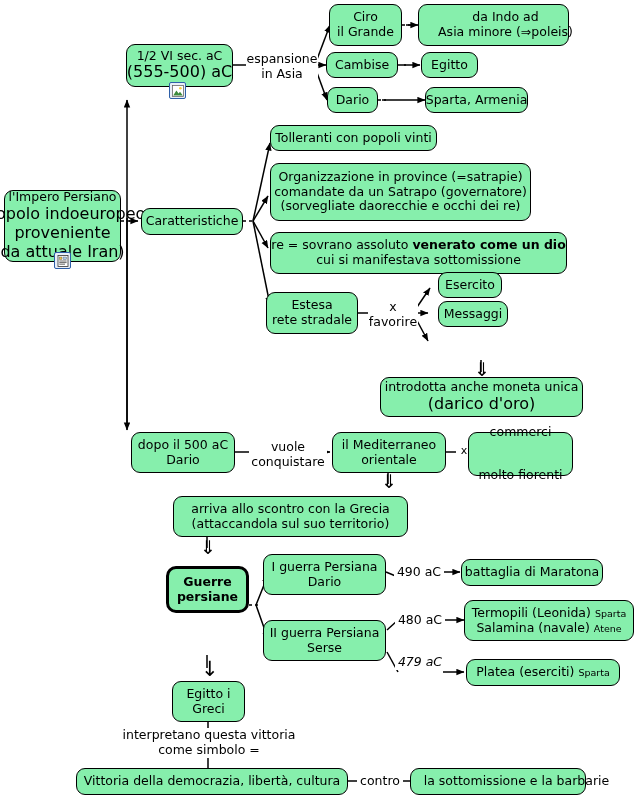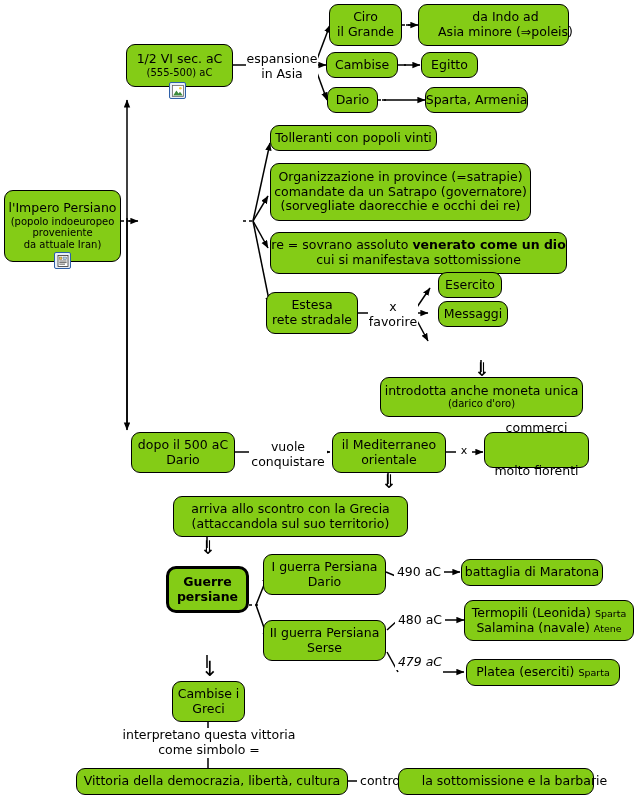--- a/index.html
+++ b/index.html
@@ -6,30 +6,30 @@
   body{
     width:639px;height:796px;position:relative;overflow:hidden;
     font-family:"DejaVu Sans","Liberation Sans",sans-serif;
     color:#000000;
   }
   #canvas{position:absolute;left:0;top:0;width:639px;height:796px;}
   #edges{position:absolute;left:0;top:0;width:639px;height:796px;pointer-events:none;}
 
   .node{
     position:absolute;box-sizing:border-box;
-    border:1.6px solid #000;border-radius:9px;background:#84cc16;
+    border:1.6px solid #000;border-radius:9px;background:#86efac;
     display:flex;flex-direction:column;align-items:center;justify-content:center;
     text-align:center;line-height:1.18;font-size:12.5px;
     padding:3px 7px;
   }
   .node.thick{border-width:3.2px;border-radius:10px;font-weight:bold;}
   .l1{display:block;white-space:nowrap;}
   .l2{display:block;white-space:nowrap;}
   .l3{display:block;white-space:nowrap;}
-  .small{font-size:10px;}
+  .small{font-size:16px;}
   .tiny{font-size:9.5px;}
   .b{font-weight:bold;}
 
   .label{
     position:absolute;box-sizing:border-box;background:#fff;
     text-align:center;line-height:1.18;font-size:12.5px;
     white-space:nowrap;
   }
   .label.xsm{font-size:11px;}
 
@@ -182,20 +182,23 @@
   </div>
 
   <div class="node" style="left:327px;top:87px;width:51px;height:26px;">
     <span class="l1">Dario</span>
   </div>
 
   <div class="node" style="left:425px;top:87px;width:103px;height:26px;">
     <span class="l1">Sparta, Armenia</span>
   </div>
 
+  <div class="node" style="left:141px;top:208px;width:102px;height:27px;">
+    <span class="l1">Caratteristiche</span>
+  </div>
 
   <div class="node" style="left:270px;top:125px;width:167px;height:26px;">
     <span class="l1">Tolleranti con popoli vinti</span>
   </div>
 
   <div class="node" style="left:270px;top:232px;width:297px;height:42px;">
     <span class="l1">
       <span>re = sovrano assoluto </span><span class="b">venerato come un dio</span>
     </span>
     <span class="l2">cui si manifestava sottomissione</span>
@@ -245,21 +248,21 @@
 
   <div class="node" style="left:332px;top:432px;width:114px;height:41px;">
     <span class="l1">il Mediterraneo</span>
     <span class="l2">orientale</span>
   </div>
 
   <div class="label xsm" style="left:456px;top:445px;width:16px;">
     <span class="l1">x</span>
   </div>
 
-  <div class="node" style="left:484px;top:432px;width:105px;height:36px;gap:28px;">
+  <div class="node" style="left:468px;top:432px;width:105px;height:44px;gap:28px;">
     <span class="l1">commerci</span>
     <span class="l2">molto fiorenti</span>
   </div>
 
   <div class="bigarrow" style="left:381px;top:472px;">⇓</div>
 
   <div class="node" style="left:173px;top:496px;width:235px;height:41px;">
     <span class="l1">arriva allo scontro con la Grecia</span>
     <span class="l2">(attaccandola sul suo territorio)</span>
   </div>
@@ -306,34 +309,34 @@
 
   <div class="node" style="left:466px;top:659px;width:154px;height:27px;">
     <span class="l1">
       <span>Platea (eserciti) </span><span class="tiny">Sparta</span>
     </span>
   </div>
 
   <div class="bigarrow" style="left:201px;top:659px;font-size:21px;">↓</div>
 
   <div class="node" style="left:172px;top:681px;width:73px;height:41px;">
-    <span class="l1">Cambise i</span>
+    <span class="l1">Egitto i</span>
     <span class="l2">Greci</span>
   </div>
 
   <div class="label" style="left:120px;top:728px;width:178px;">
     <span class="l1">interpretano questa vittoria</span>
     <span class="l2">come simbolo =</span>
   </div>
 
   <div class="node" style="left:76px;top:768px;width:272px;height:27px;">
     <span class="l1">Vittoria della democrazia, libertà, cultura</span>
   </div>
 
   <div class="label" style="left:357px;top:774px;width:46px;">
     <span class="l1">contro</span>
   </div>
 
-  <div class="node" style="left:398px;top:768px;width:196px;height:27px;padding-left:44px;">
+  <div class="node" style="left:410px;top:768px;width:176px;height:27px;padding-left:44px;">
     <span class="l1">la sottomissione e la barbarie</span>
   </div>
 
 </div>
 
 </body></html>

